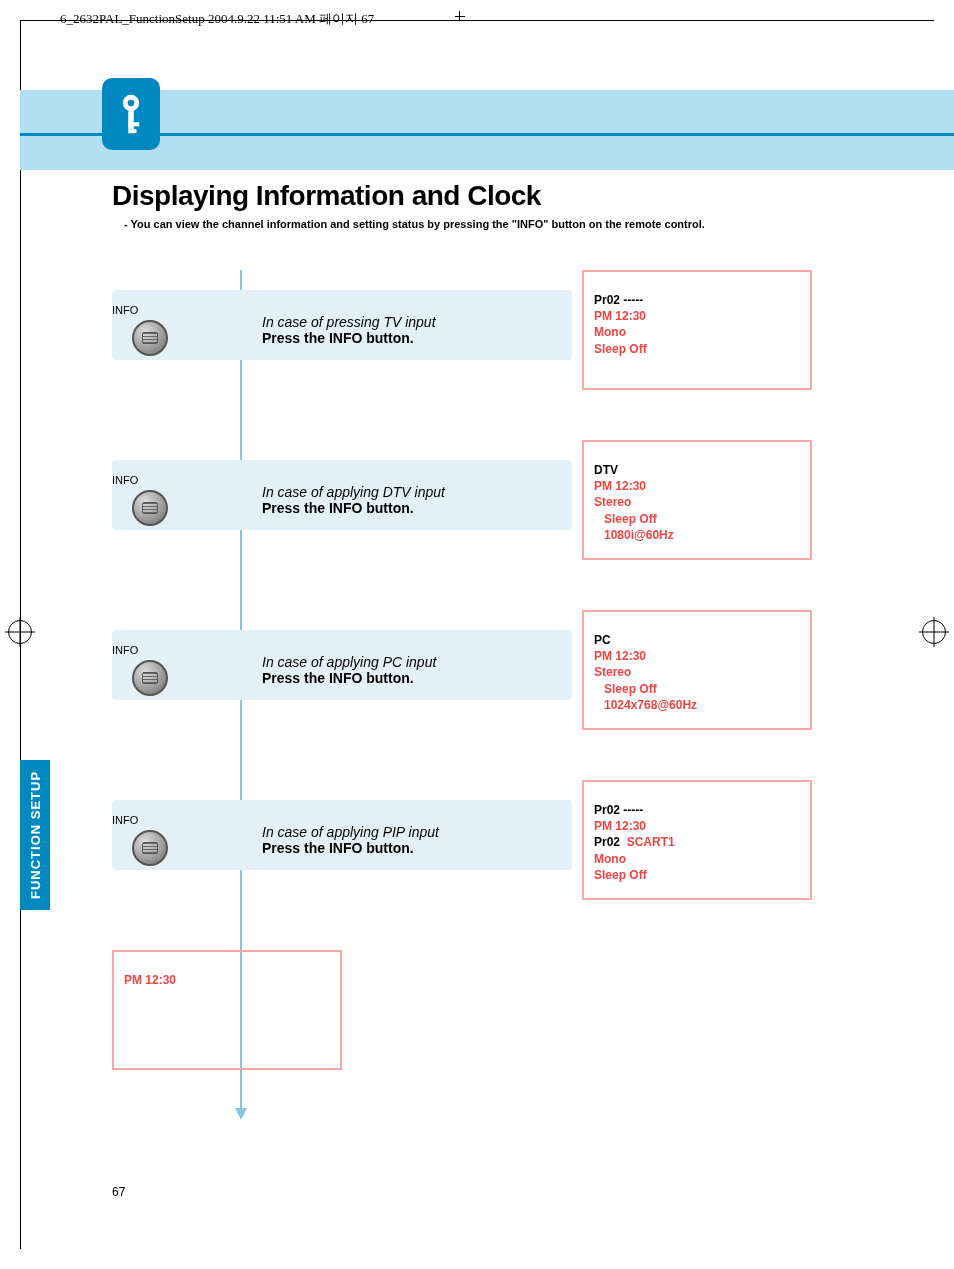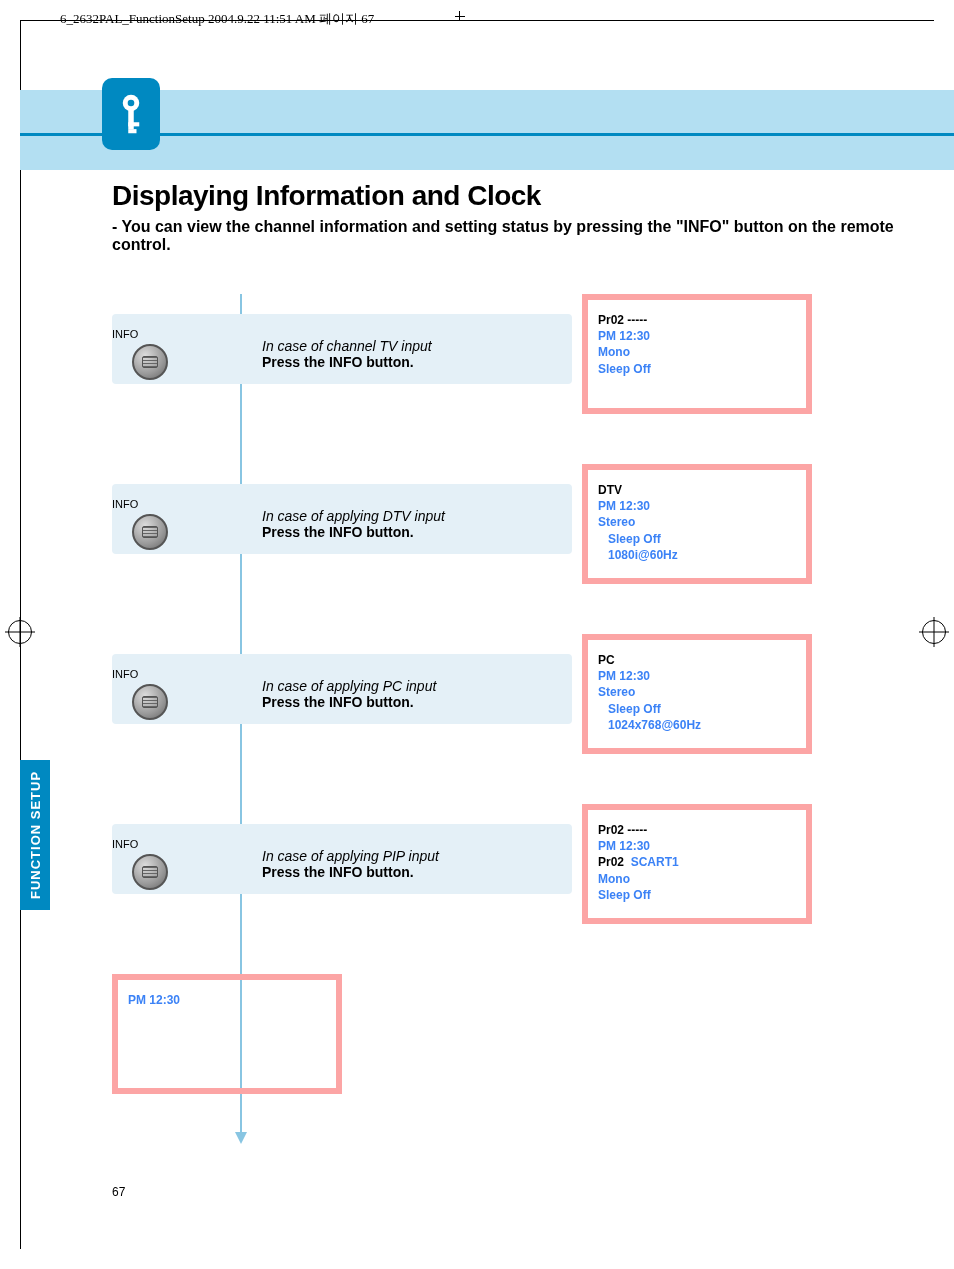--- a/index.html
+++ b/index.html
@@ -95,22 +95,22 @@
     font-family: Arial Black, Arial, sans-serif;
     font-weight: 900;
     font-size: 28px;
     margin: 0 0 6px 0;
     color: #000;
     font-stretch: condensed;
     letter-spacing: -0.5px;
   }
   .intro {
     font-weight: bold;
-    font-size: 16px;
-    margin: 0 0 2px 0;
+    font-size: 11px;
+    margin: 0 0 2px 12px;
     font-stretch: condensed;
   }
 
   .steps-area {
     position: relative;
     margin-top: 40px;
   }
   .vline {
     position: absolute;
     left: 128px;
@@ -183,29 +183,29 @@
     z-index: 2;
     margin-left: 75px;
     font-size: 14px;
   }
   .step-text .case { font-style: italic; font-stretch: condensed; }
   .step-text .action { font-weight: bold; font-stretch: condensed; }
 
   .result-box {
     width: 230px;
     height: 120px;
-    border: 6px solid #fca5a5;
-    padding: 12px 10px;
+    border: 2px solid #fca5a5;
+    padding: 20px 10px;
     font-size: 12px;
     font-weight: bold;
     line-height: 1.35;
     box-sizing: border-box;
   }
   .result-box .black { color: #000; }
-  .result-box .blue { color: #3b82f6; }
+  .result-box .blue { color: #ef4444; }
   .indent { padding-left: 10px; }
 
   .side-tab {
     position:absolute;
     left:20px;
     top:760px;
     width:30px;
     height:150px;
     background:#0089c1;
     color:#fff;
@@ -258,21 +258,21 @@
     <div class="vline"></div>
     <div class="varrow"></div>
   <div class="step">
         <div class="step-left">
           <div class="light-bar"></div>
           <div class="btn-icon">
             <span class="lbl">INFO</span>
             <div class="circle info"></div>
           </div>
           <div class="step-text">
-            <div class="case">In case of channel TV input</div>
+            <div class="case">In case of pressing TV input</div>
             <div class="action">Press the INFO button.</div>
           </div>
         </div>
         <div class="result-box">
           <div class="black">Pr02  -----</div>
           <div class="blue">PM 12:30</div>
           <div class="blue">Mono</div>
           <div class="blue">Sleep Off</div>
         </div>
       </div>

